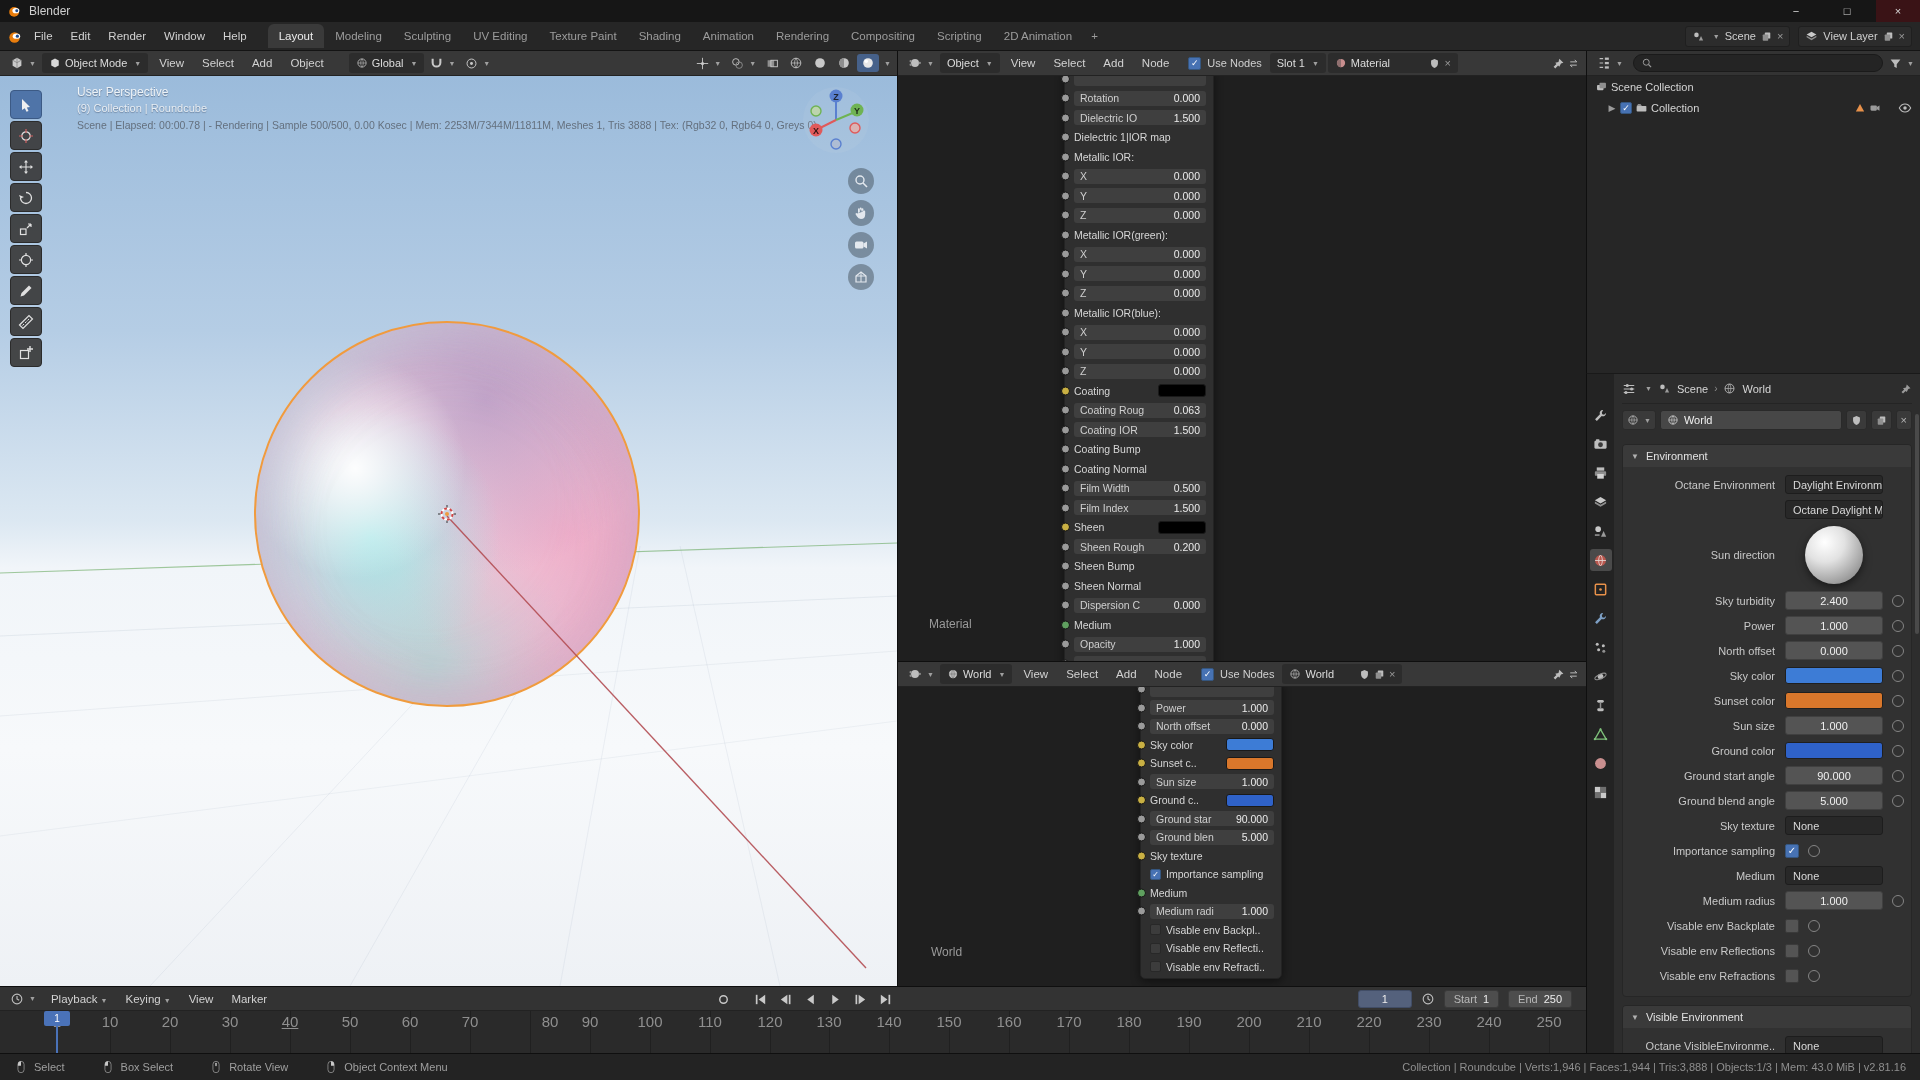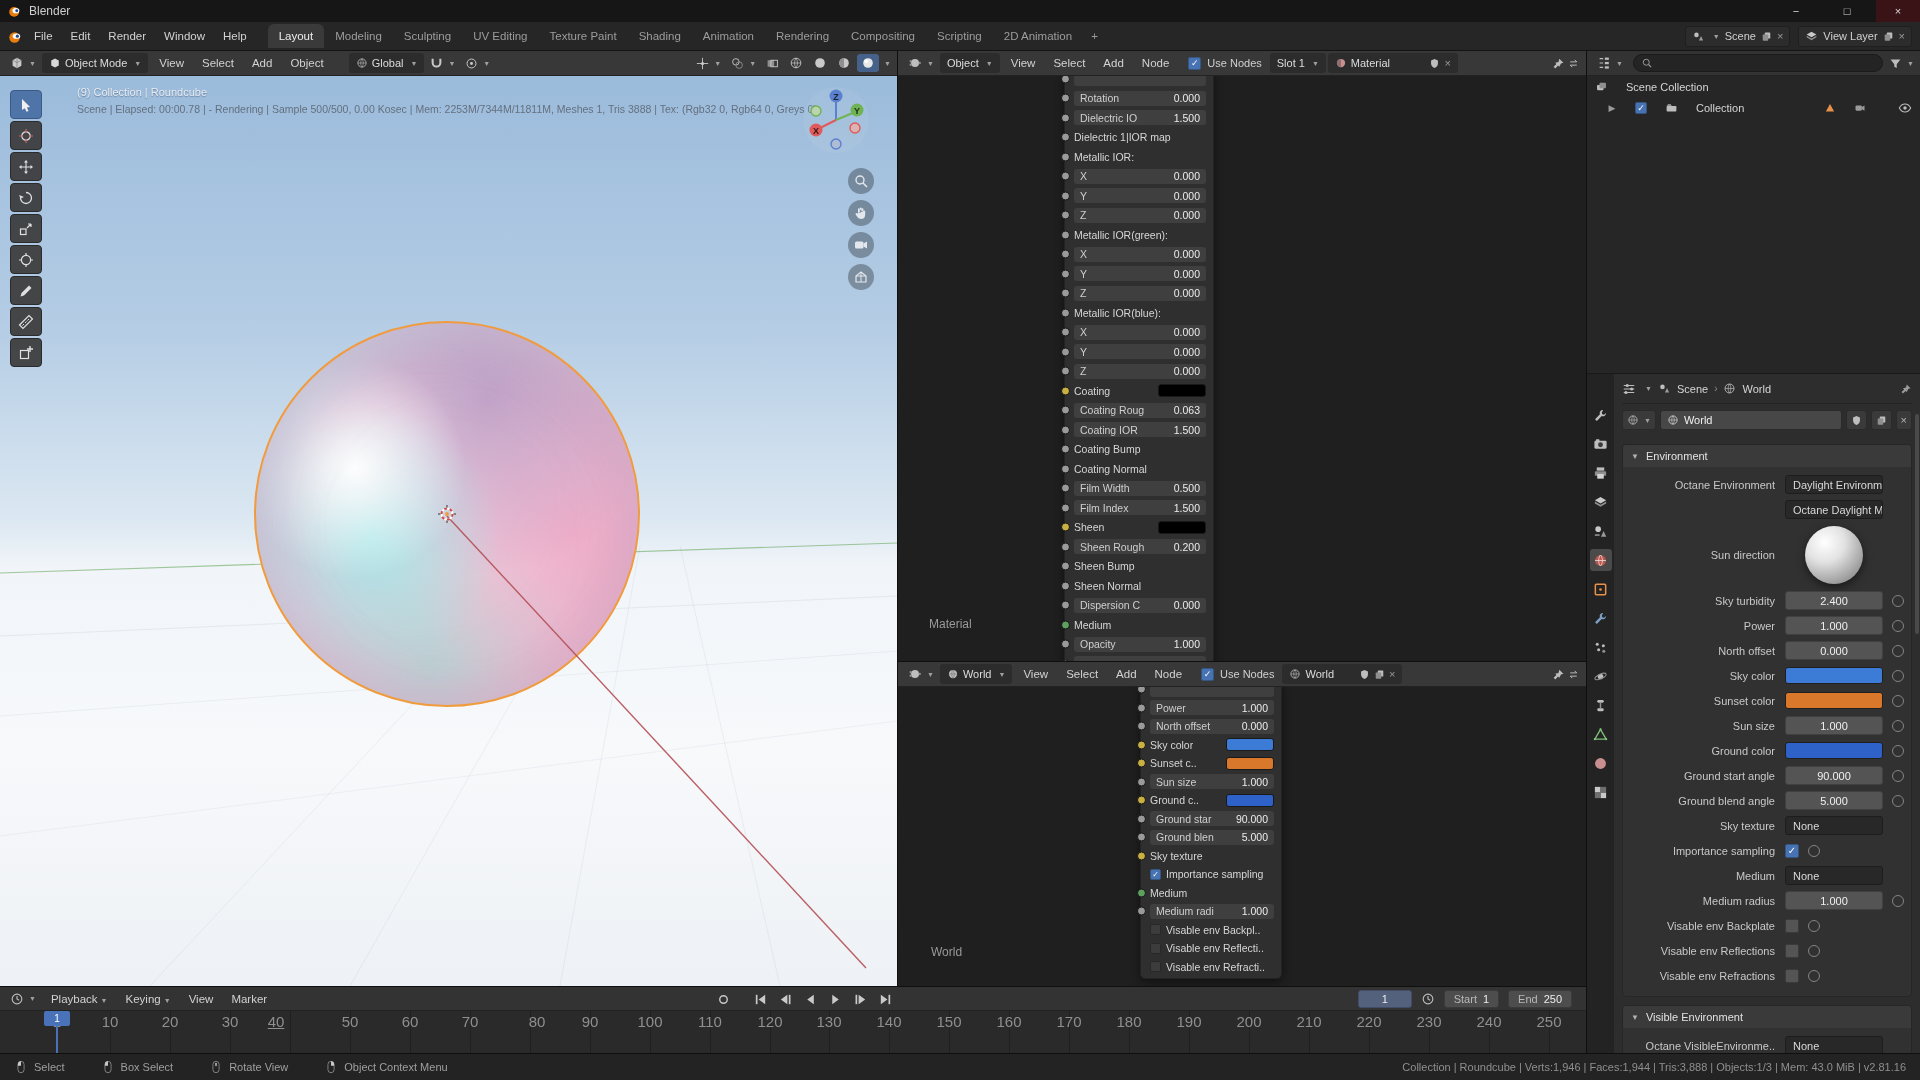--- a/index.html
+++ b/index.html
@@ -68,21 +68,21 @@
 .nswatch{margin-left:auto;width:48px;height:13px;border-radius:3px;border:1px solid #191919}
 .ncheck{width:11px;height:11px;border-radius:2px;background:#3c3c3c;border:1px solid #282828;margin-right:5px;display:inline-flex;align-items:center;justify-content:center;font-size:8px;color:#fff;flex:none}
 .ncheck.checked{background:#4772b3;border-color:#35567f}
 .tree-label{position:absolute;font-size:12px;color:#9a9a9a;z-index:1}
 #mat-label{left:31px;top:566px}
 #world-label{left:33px;top:283px}
 
 #outliner{position:absolute;left:1586px;top:51px;width:334px;height:322px;background:#262626;border-left:1px solid #0f0f0f}
 #outliner .ed-header{background:#333}
 #outliner-search{flex:1;height:18px;background:#242424;border:1px solid #1a1a1a;border-radius:9px;display:flex;align-items:center;gap:4px;padding:0 7px;margin:0 4px}
-.outl-row{display:flex;align-items:center;height:21px;gap:18px;padding:0 8px;font-size:11px;color:#d4d4d4}
+.outl-row{display:flex;align-items:center;height:21px;gap:3px;padding:0 8px;font-size:11px;color:#d4d4d4}
 .outl-arrow{color:#9a9a9a;font-size:9px;width:10px;text-align:center}
 
 #properties{position:absolute;left:1586px;top:373px;width:334px;height:680px;background:#2d2d2d;border-left:1px solid #0f0f0f;border-top:1px solid #191919;display:flex}
 #props-tabs{width:27px;background:#232323;padding-top:30px;display:flex;flex-direction:column;align-items:center;gap:7px;flex:none}
 .ptab{width:22px;height:22px;border-radius:3px;display:flex;align-items:center;justify-content:center}
 .ptab.active{background:#4a4a4a}
 #props-main{flex:1;position:relative;padding:0 8px;overflow:hidden}
 #props-crumb{height:30px;display:flex;align-items:center;gap:6px;border-bottom:1px solid #242424;color:#d6d6d6}
 .crumb-sep{color:#8a8a8a;font-size:10px}
 #props-block{height:32px;display:flex;align-items:center;gap:4px;padding:5px 0}
@@ -343,20 +343,21 @@
     <div id="cursor3d">
       <svg width="18" height="18" viewBox="0 0 18 18">
         <path d="M9 0v4M9 14v4M0 9h4M14 9h4" stroke="#333" stroke-width="1"></path>
         <circle cx="9" cy="9" r="5.5" fill="none" stroke="#fff" stroke-width="2"></circle>
         <circle cx="9" cy="9" r="5.5" fill="none" stroke="#d04848" stroke-width="2" stroke-dasharray="2.8 2.8"></circle>
         <circle cx="9" cy="9" r="2" fill="#f09b3e"></circle>
       </svg>
     </div>
 
     <div id="overlay-text">
+      <div class="l1">User Perspective</div>
       <div class="l2">(9) Collection | Roundcube</div>
       <div class="l3">Scene | Elapsed: 00:00.78 | - Rendering | Sample 500/500, 0.00 Kosec | Mem: 2253M/7344M/11811M, Meshes 1, Tris 3888 | Tex: (Rgb32 0, Rgb64 0, Greys 0)</div>
     </div>
 
     <div id="toolbar">
         <div class="tool-btn active">
           <span class="icon">
             <svg width="16" height="16" viewBox="0 0 16 16">
               <path d="M4 2l8 8-3.2.4L10.5 14l-2 .8-1.7-3.6L4 13z" fill="#f0f0f0"></path>
             </svg>
@@ -1374,29 +1375,29 @@
   <div id="ruler">
       <div class="tick-line" style="left: 57px;"></div>
       <div class="tick-label" style="left: 57px;">1</div>
       <div class="tick-line" style="left: 110px;"></div>
       <div class="tick-label" style="left: 110px;">10</div>
       <div class="tick-line" style="left: 170px;"></div>
       <div class="tick-label" style="left: 170px;">20</div>
       <div class="tick-line" style="left: 230px;"></div>
       <div class="tick-label" style="left: 230px;">30</div>
       <div class="tick-line" style="left: 290px;"></div>
-      <div class="tick-label" style="left: 276px; text-decoration: underline;">40</div>
+      <div class="tick-label" style="left: 290px; text-decoration: underline;">40</div>
       <div class="tick-line" style="left: 350px;"></div>
       <div class="tick-label" style="left: 350px;">50</div>
       <div class="tick-line" style="left: 410px;"></div>
       <div class="tick-label" style="left: 410px;">60</div>
       <div class="tick-line" style="left: 470px;"></div>
       <div class="tick-label" style="left: 470px;">70</div>
       <div class="tick-line" style="left: 530px;"></div>
-      <div class="tick-label" style="left: 537px;">80</div>
+      <div class="tick-label" style="left: 550px;">80</div>
       <div class="tick-line" style="left: 590px;"></div>
       <div class="tick-label" style="left: 590px;">90</div>
       <div class="tick-line" style="left: 650px;"></div>
       <div class="tick-label" style="left: 650px;">100</div>
       <div class="tick-line" style="left: 710px;"></div>
       <div class="tick-label" style="left: 710px;">110</div>
       <div class="tick-line" style="left: 770px;"></div>
       <div class="tick-label" style="left: 770px;">120</div>
       <div class="tick-line" style="left: 829px;"></div>
       <div class="tick-label" style="left: 829px;">130</div>

